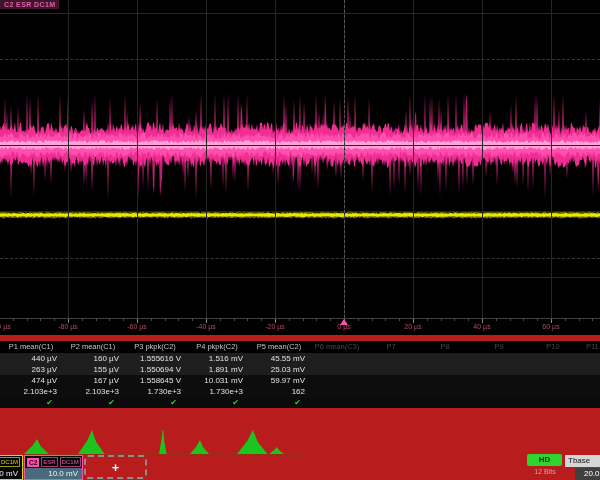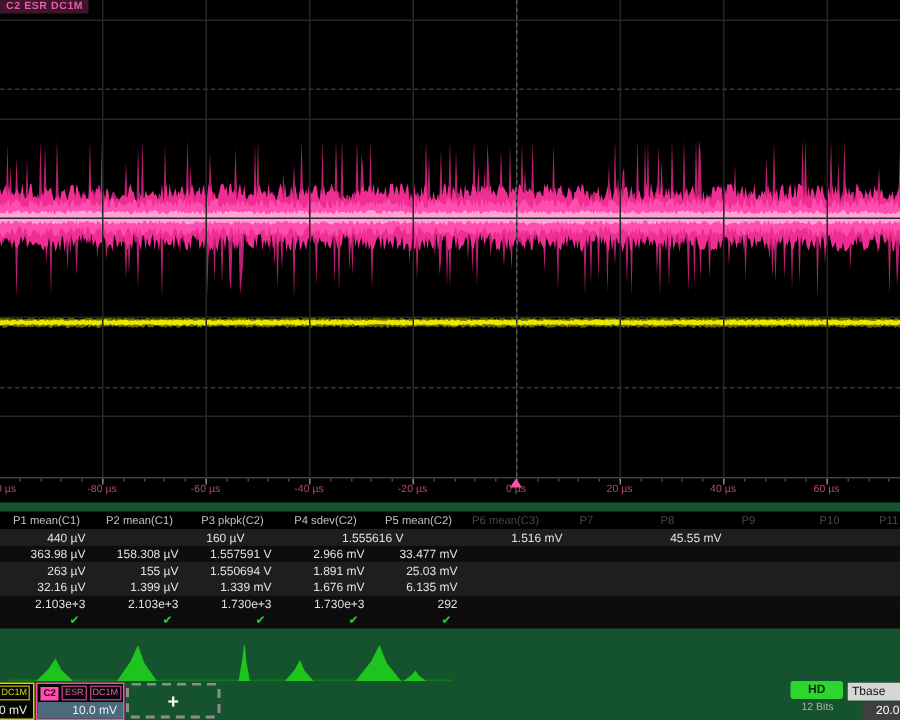--- a/index.html
+++ b/index.html
@@ -1,17 +1,17 @@
 <!DOCTYPE html>
 <html><head>
 <meta charset="utf-8">
 <style>
   html,body{margin:0;padding:0;background:#000;}
   body{width:600px;height:480px;overflow:hidden;font-family:"Liberation Sans",sans-serif;position:relative;}
-  .screen{position:absolute;left:0;top:0;width:600px;height:480px;background:#14532d;overflow:hidden;}
+  .screen{position:absolute;left:0;top:0;width:600px;height:480px;background:#b91c1c;overflow:hidden;}
   .grid-area{position:absolute;left:0;top:0;width:600px;height:318px;border-bottom:1px solid #3c3c3c;overflow:hidden;background:#000;}
   .gl{position:absolute;background:#262626;}
   .gl.v{width:1px;height:100%;top:0;}
   .gl.h{height:1px;width:100%;left:0;}
   .gld{position:absolute;left:0;width:100%;height:0;border-top:1px dashed #383838;}
   .trig-line{position:absolute;top:0;height:100%;width:0;border-left:1px dashed rgba(215,215,215,.28);}
   .trace-annotation{position:absolute;left:0;top:0;height:9px;line-height:9px;padding:0 4px;background:rgba(226,77,157,.28);color:#e85ba8;font-size:7px;font-weight:bold;letter-spacing:.4px;white-space:nowrap;}
   .traces-svg{position:absolute;left:0;top:0;}
   .time-axis{position:absolute;left:0;top:318px;width:600px;height:16px;background:#000;border-top:1px solid #404040;overflow:hidden;}
   .tick{position:absolute;top:0;width:1px;}
@@ -137,63 +137,56 @@
       <div class="t-label" style="left: 482px; color: rgb(180, 74, 98);">40 µs</div>
       <div class="tick" style="left: 551px; height: 4px; background: rgb(136, 136, 136);"></div>
       <div class="t-label" style="left: 551px; color: rgb(180, 74, 98);">60 µs</div>
     </div>
 
   <div class="measure-table">
       <div class="mt-row hdr">
         <div class="mt-head">P1 mean(C1)</div>
         <div class="mt-head">P2 mean(C1)</div>
         <div class="mt-head">P3 pkpk(C2)</div>
-        <div class="mt-head">P4 sdev(C2)</div>
+        <div class="mt-head">P4 pkpk(C2)</div>
         <div class="mt-head">P5 mean(C2)</div>
         <div class="mt-head dim">P6 mean(C3)</div>
         <div class="mt-head dim">P7</div>
         <div class="mt-head dim">P8</div>
         <div class="mt-head dim">P9</div>
         <div class="mt-head dim">P10</div>
         <div class="mt-head dim" style="text-align: left; padding-left: 6px;">P11</div>
       </div>
-      <div class="mt-row" style="background: rgb(30, 30, 30); gap: 44px;">
+      <div class="mt-row" style="background: rgb(30, 30, 30);">
         <div class="mt-cell">440 µV</div>
         <div class="mt-cell">160 µV</div>
         <div class="mt-cell">1.555616 V</div>
         <div class="mt-cell">1.516 mV</div>
         <div class="mt-cell">45.55 mV</div>
-      </div>
-      <div class="mt-row" style="background: rgb(13, 13, 13);">
-        <div class="mt-cell">363.98 µV</div>
-        <div class="mt-cell">158.308 µV</div>
-        <div class="mt-cell">1.557591 V</div>
-        <div class="mt-cell">2.966 mV</div>
-        <div class="mt-cell">33.477 mV</div>
       </div>
       <div class="mt-row" style="background: rgb(30, 30, 30);">
         <div class="mt-cell">263 µV</div>
         <div class="mt-cell">155 µV</div>
         <div class="mt-cell">1.550694 V</div>
         <div class="mt-cell">1.891 mV</div>
         <div class="mt-cell">25.03 mV</div>
       </div>
-      <div class="mt-row" style="background: rgb(30, 30, 30);">
-        <div class="mt-cell">32.16 µV</div>
-        <div class="mt-cell">1.399 µV</div>
-        <div class="mt-cell">1.339 mV</div>
-        <div class="mt-cell">1.676 mV</div>
-        <div class="mt-cell">6.135 mV</div>
+      <div class="mt-row" style="background: rgb(13, 13, 13);">
+        <div class="mt-cell">474 µV</div>
+        <div class="mt-cell">167 µV</div>
+        <div class="mt-cell">1.558645 V</div>
+        <div class="mt-cell">10.031 mV</div>
+        <div class="mt-cell">59.97 mV</div>
       </div>
       <div class="mt-row" style="background: rgb(13, 13, 13);">
         <div class="mt-cell">2.103e+3</div>
         <div class="mt-cell">2.103e+3</div>
         <div class="mt-cell">1.730e+3</div>
         <div class="mt-cell">1.730e+3</div>
-        <div class="mt-cell">292</div>
+        <div class="mt-cell">162</div>
       </div>
       <div class="mt-row" style="background: rgb(11, 11, 11);">
         <div class="mt-check" style="color: rgb(46, 204, 46);">✔</div>
         <div class="mt-check" style="color: rgb(46, 204, 46);">✔</div>
         <div class="mt-check" style="color: rgb(46, 204, 46);">✔</div>
         <div class="mt-check" style="color: rgb(46, 204, 46);">✔</div>
         <div class="mt-check" style="color: rgb(46, 204, 46);">✔</div>
       </div>
     </div>
 

